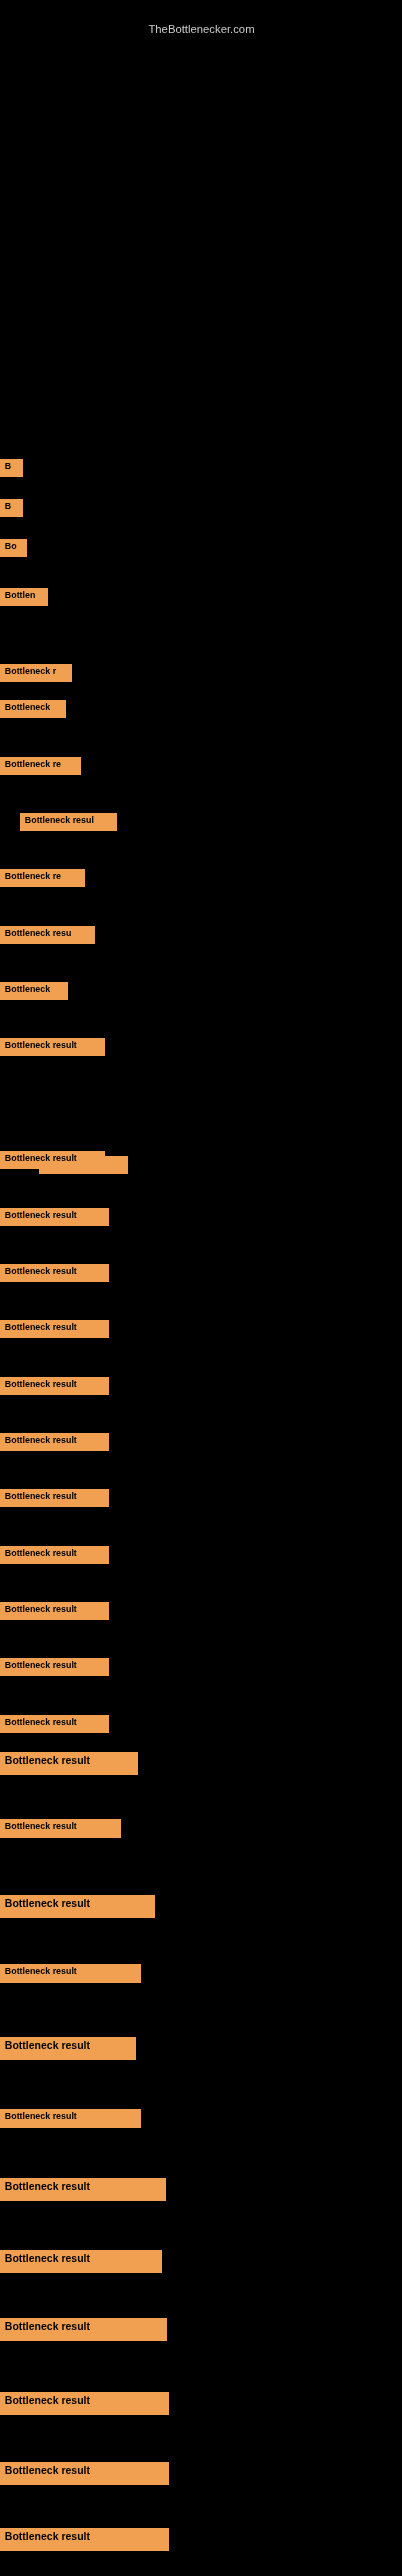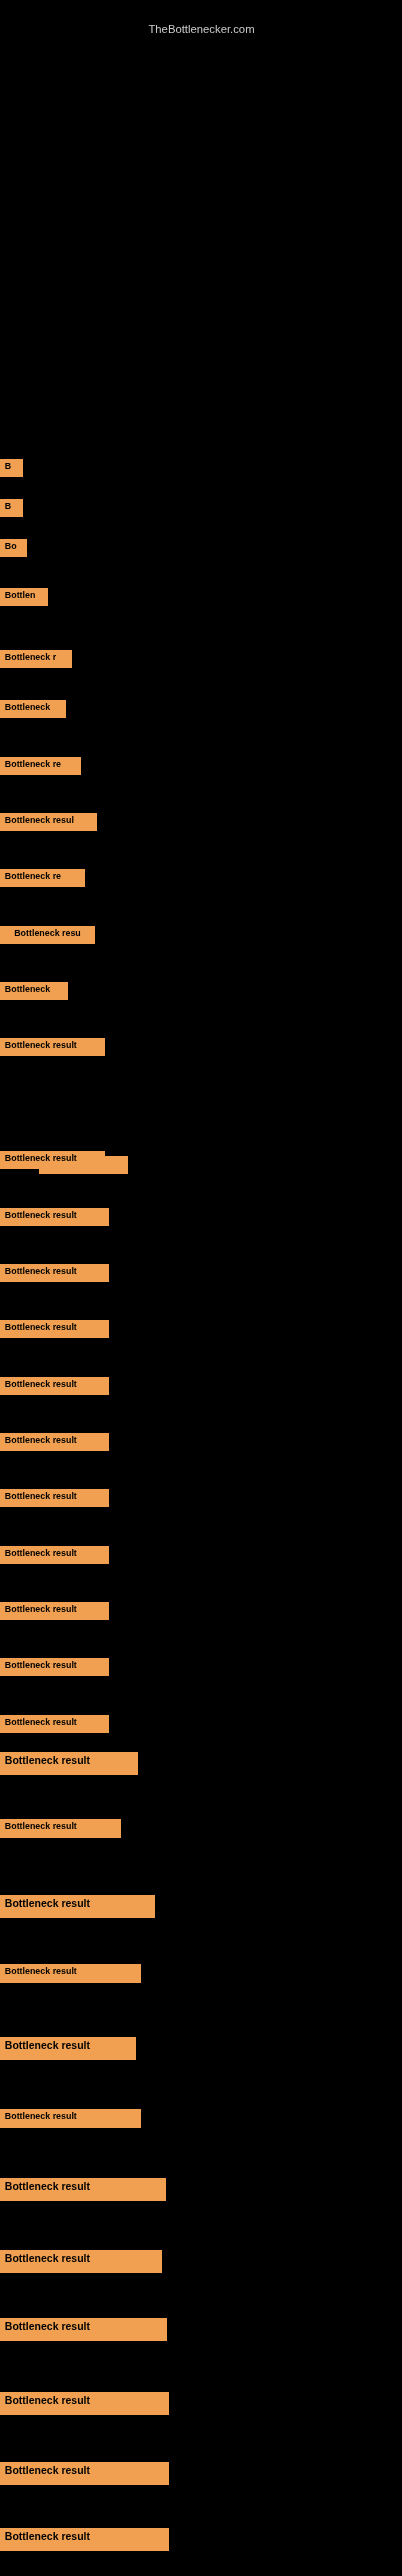--- a/index.html
+++ b/index.html
@@ -39,26 +39,26 @@
 </head>
 <body>
 
 <div class="site-title">TheBottlenecker.com</div>
 
 <div id="labels-container">
     <div class="label-container" style="top: 459px; width: 22.5px; height: 17.7px;"><span class="bottleneck-label" style="width: 22.5px; height: 17.7px; font-size: 8.9px;">B</span></div>
     <div class="label-container" style="top: 499px; width: 22.5px; height: 17.7px;"><span class="bottleneck-label" style="width: 22.5px; height: 17.7px; font-size: 8.9px;">B</span></div>
     <div class="label-container" style="top: 539px; width: 27px; height: 29px;"><span class="bottleneck-label" style="width: 27px; height: 17.7px; font-size: 8.9px;">Bo</span></div>
     <div class="label-container" style="top: 588px; width: 48px; height: 17.7px;"><span class="bottleneck-label" style="width: 48px; height: 17.7px; font-size: 8.9px;">Bottlen</span></div>
-    <div class="label-container" style="top: 650px; width: 72px; height: 14px; border-radius: 7px;"><span class="bottleneck-label" style="width: 72px; height: 17.7px; font-size: 8.9px;">Bottleneck r</span></div>
+    <div class="label-container" style="top: 664px; width: 72px; height: 14px; border-radius: 7px;"><span class="bottleneck-label" style="width: 72px; height: 17.7px; font-size: 8.9px;">Bottleneck r</span></div>
     <div class="label-container" style="top: 700px; width: 66px; height: 17.7px;"><span class="bottleneck-label" style="width: 66px; height: 17.7px; font-size: 8.9px;">Bottleneck</span></div>
     <div class="label-container" style="top: 757px; width: 81px; height: 17.7px;"><span class="bottleneck-label" style="width: 81px; height: 17.7px; font-size: 8.9px;">Bottleneck re</span></div>
-    <div class="label-container" style="top: 813px; width: 97px; height: 17.7px;"><span class="bottleneck-label" style="width: 97px; height: 17.7px; font-size: 8.9px;">Bottleneck resul</span></div>
+    <div class="label-container" style="top: 813px; width: 97px; height: 17.7px; padding-left: 20px;"><span class="bottleneck-label" style="width: 97px; height: 17.7px; font-size: 8.9px;">Bottleneck resul</span></div>
     <div class="label-container" style="top: 869px; width: 85px; height: 17.7px;"><span class="bottleneck-label" style="width: 85px; height: 17.7px; font-size: 8.9px;">Bottleneck re</span></div>
-    <div class="label-container" style="top: 926px; width: 95px; height: 17.7px; text-align: center;"><span class="bottleneck-label" style="width: 95px; height: 17.7px; font-size: 8.9px;">Bottleneck resu</span></div>
+    <div class="label-container" style="top: 926px; width: 95px; height: 17.7px;"><span class="bottleneck-label" style="width: 95px; height: 17.7px; font-size: 8.9px;">Bottleneck resu</span></div>
     <div class="label-container" style="top: 982px; width: 68px; height: 17.7px;"><span class="bottleneck-label" style="width: 68px; height: 17.7px; font-size: 8.9px;">Bottleneck</span></div>
     <div class="label-container" style="top: 1038px; width: 105px; height: 17.7px;"><span class="bottleneck-label" style="width: 105px; height: 17.7px; font-size: 8.9px;">Bottleneck result</span></div>
     <div class="label-container" style="top: 1156px; width: 89px; height: 28px; margin-left: 39px;"><span class="bottleneck-label" style="width: 89px; height: 17.7px; font-size: 8.9px;">Bottleneck res</span></div>
     <div class="label-container" style="top: 1151px; width: 105px; height: 17.7px;"><span class="bottleneck-label" style="width: 105px; height: 17.7px; font-size: 8.9px;">Bottleneck result</span></div>
     <div class="label-container" style="top: 1208px; width: 109px; height: 17.7px;"><span class="bottleneck-label" style="width: 109px; height: 17.7px; font-size: 8.9px;">Bottleneck result</span></div>
     <div class="label-container" style="top: 1264px; width: 109px; height: 17.7px;"><span class="bottleneck-label" style="width: 109px; height: 17.7px; font-size: 8.9px;">Bottleneck result</span></div>
     <div class="label-container" style="top: 1320px; width: 109px; height: 17.7px;"><span class="bottleneck-label" style="width: 109px; height: 17.7px; font-size: 8.9px;">Bottleneck result</span></div>
     <div class="label-container" style="top: 1377px; width: 109px; height: 17.7px;"><span class="bottleneck-label" style="width: 109px; height: 17.7px; font-size: 8.9px;">Bottleneck result</span></div>
     <div class="label-container" style="top: 1433px; width: 109px; height: 17.7px;"><span class="bottleneck-label" style="width: 109px; height: 17.7px; font-size: 8.9px;">Bottleneck result</span></div>
     <div class="label-container" style="top: 1489px; width: 109px; height: 17.7px;"><span class="bottleneck-label" style="width: 109px; height: 17.7px; font-size: 8.9px;">Bottleneck result</span></div>

